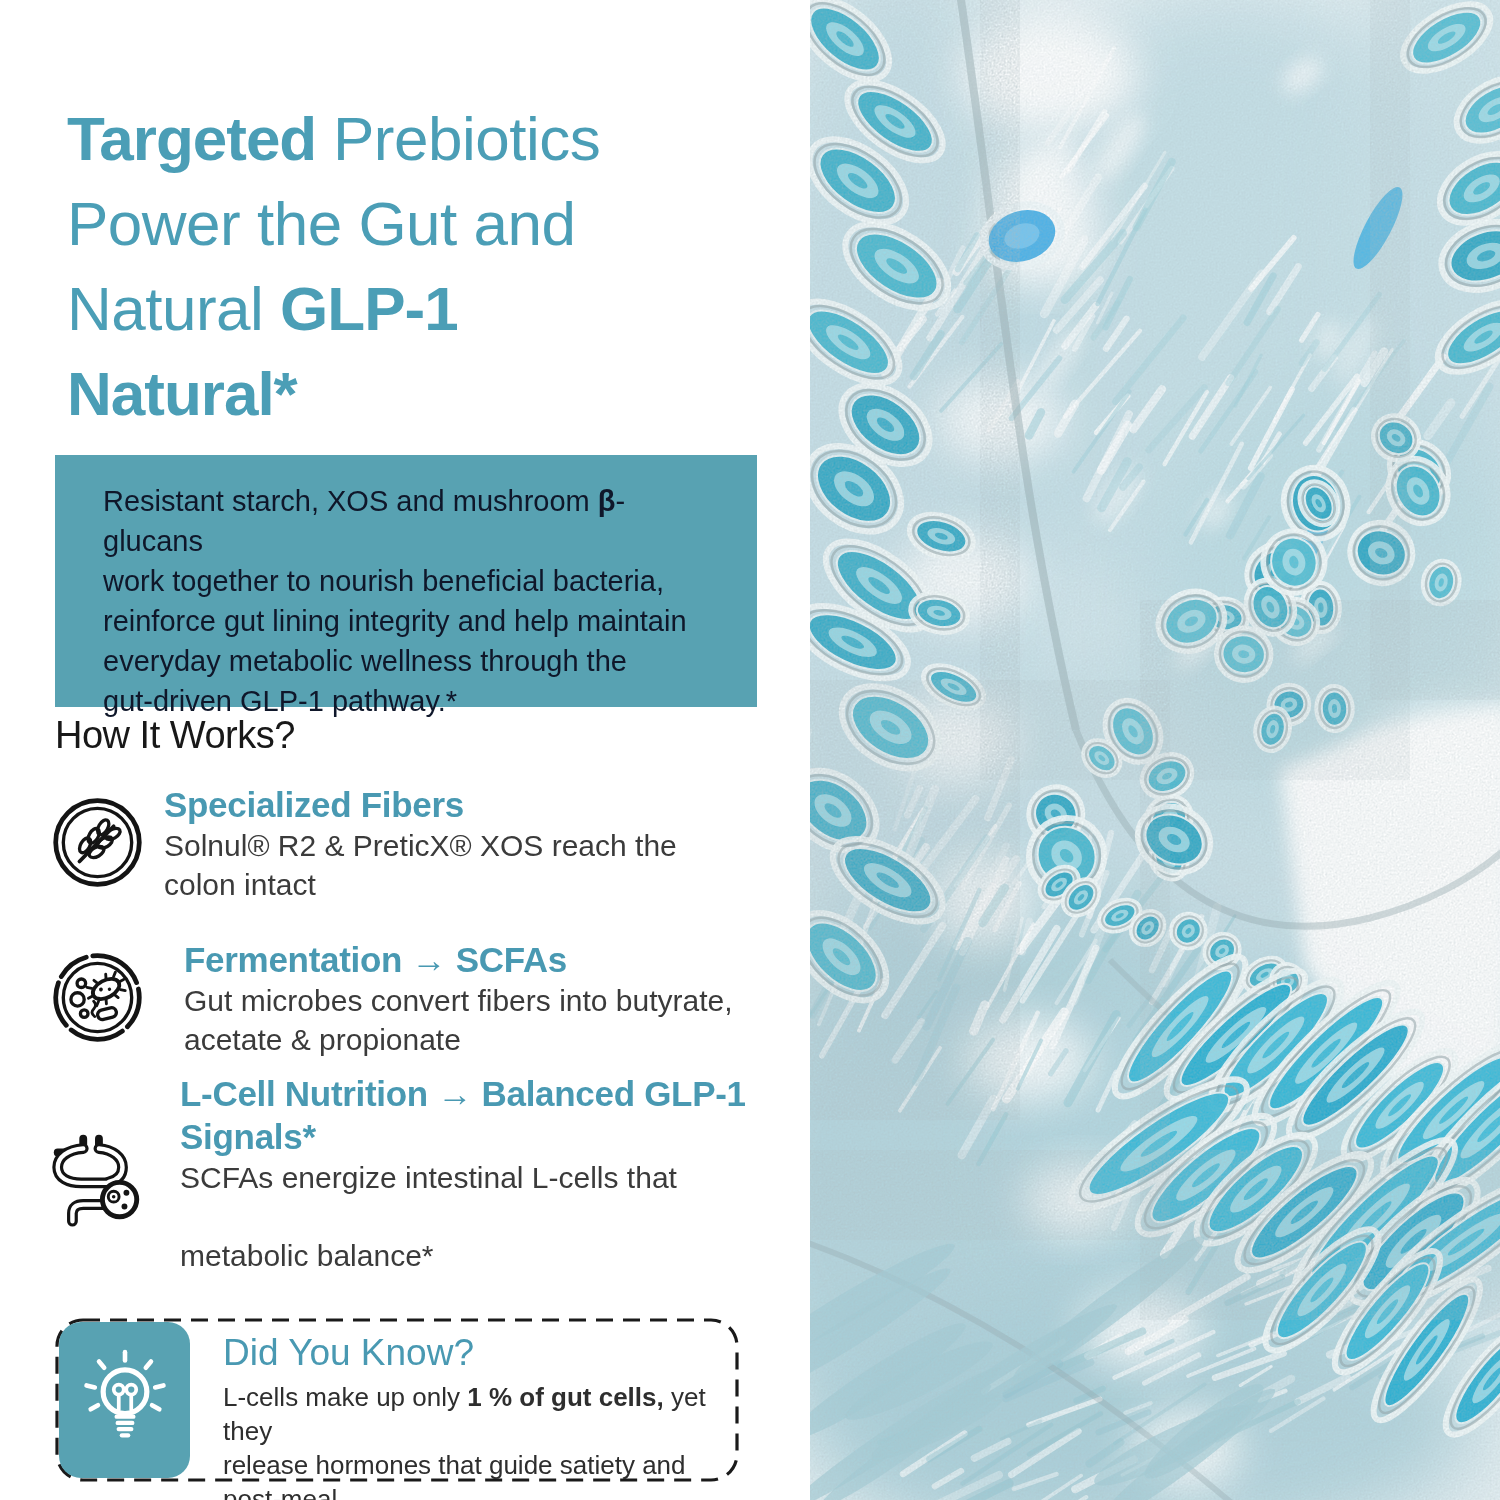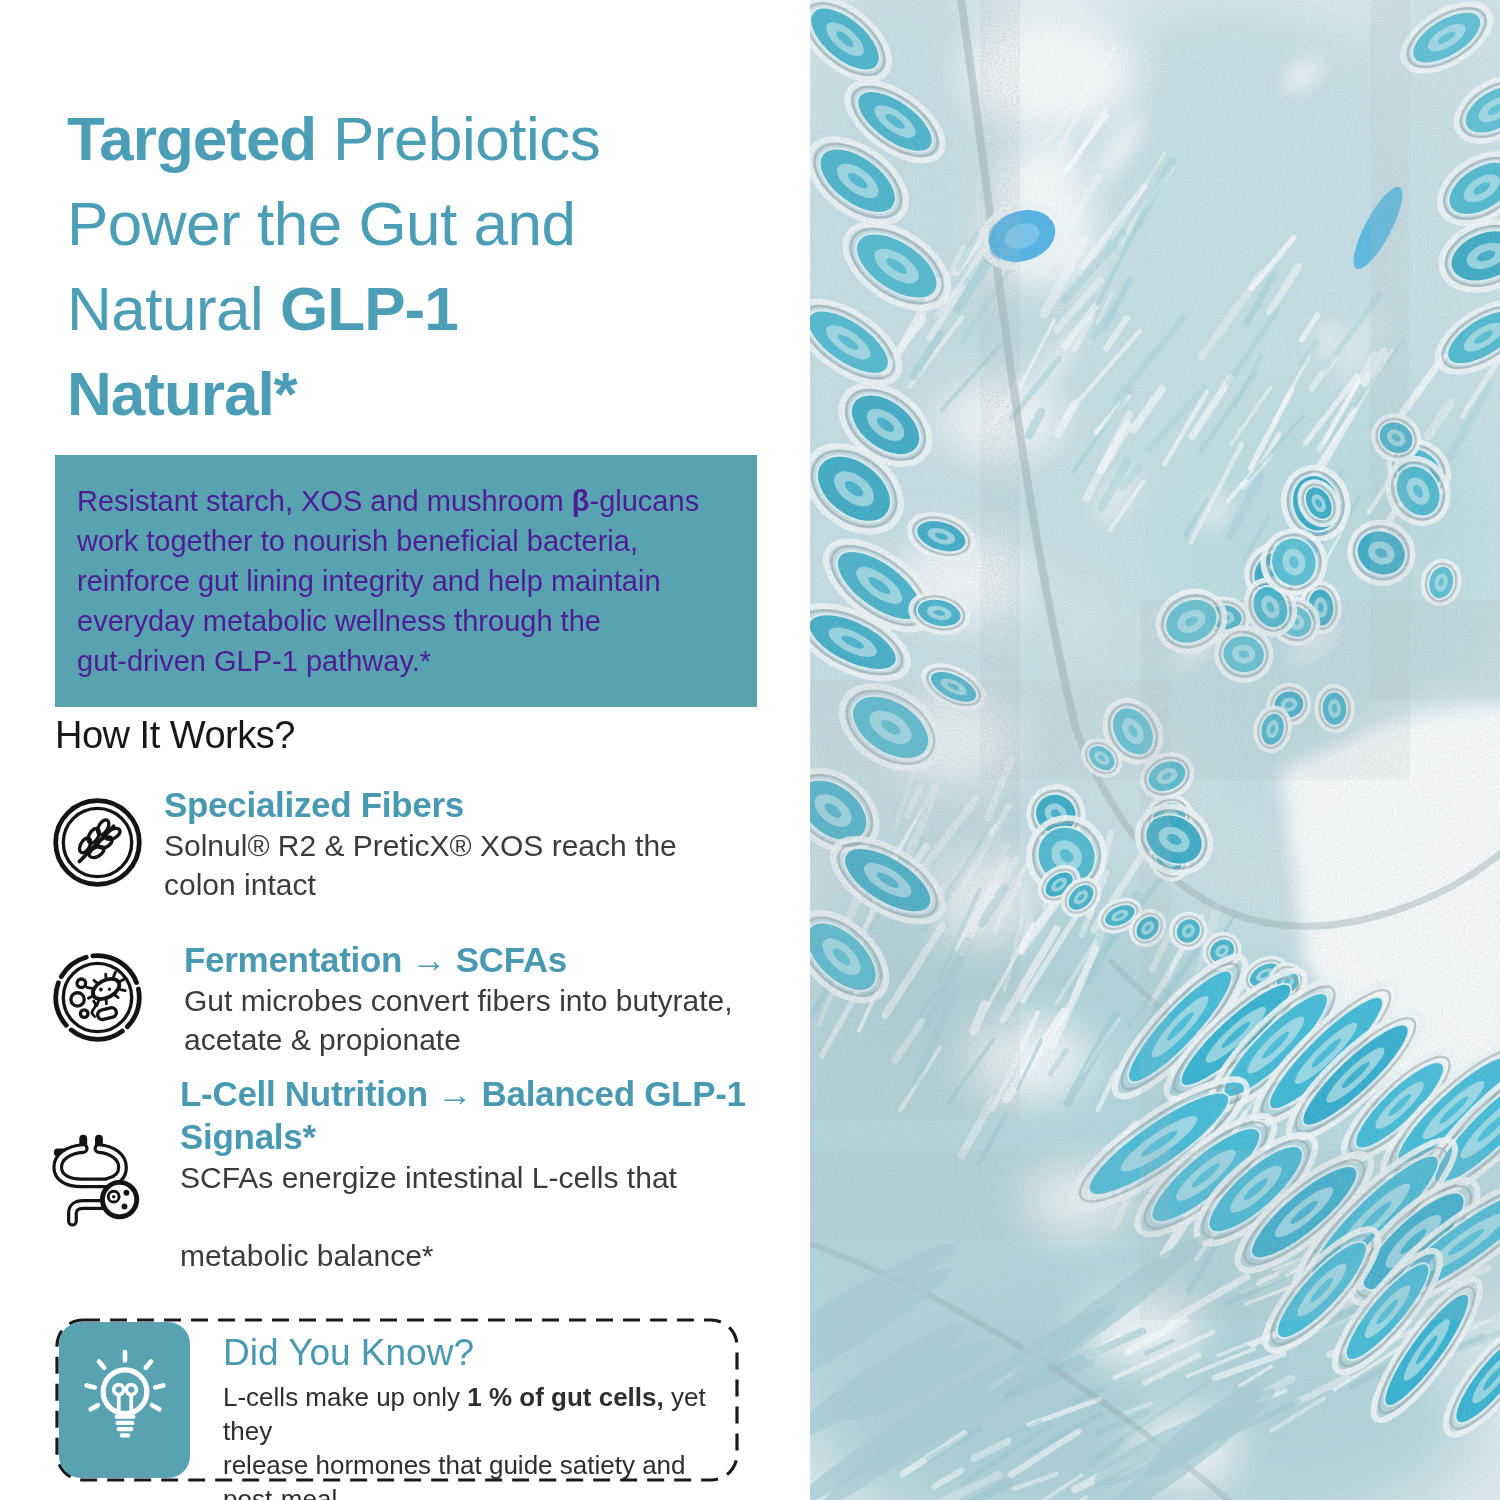--- a/index.html
+++ b/index.html
@@ -20,21 +20,21 @@
   .l{font-weight:300}
   .arrow{font-weight:400}
 
   
   .title{left:55px;top:84px;width:730px;font-size:62px;line-height:85px;
     color:var(--teal-title);letter-spacing:-0.5px}
   .title .b{letter-spacing:-1px}
 
   
   .intro-box{left:55px;top:455px;width:702px;height:252px;background:var(--teal-box);
-    color:#4c1d95;box-sizing:border-box;padding:26px 22px;font-size:29px;line-height:40px}
+    color:#0f172a;box-sizing:border-box;padding:26px 48px;font-size:29px;line-height:40px}
 
   
   .hiw-heading{left:55px;top:714px;font-size:38px;font-weight:400;color:var(--black-text);letter-spacing:-0.5px}
   .item-icon{width:95px;height:95px}
   .item-text{width:600px}
   .item-heading{font-size:35px;line-height:43px;font-weight:700;color:var(--teal-head);letter-spacing:-0.3px}
   .item-body{font-size:30px;line-height:39px;color:var(--body-text);}
 
   .icon1{left:50px;top:795px}
   .text1{left:164px;top:783px}

